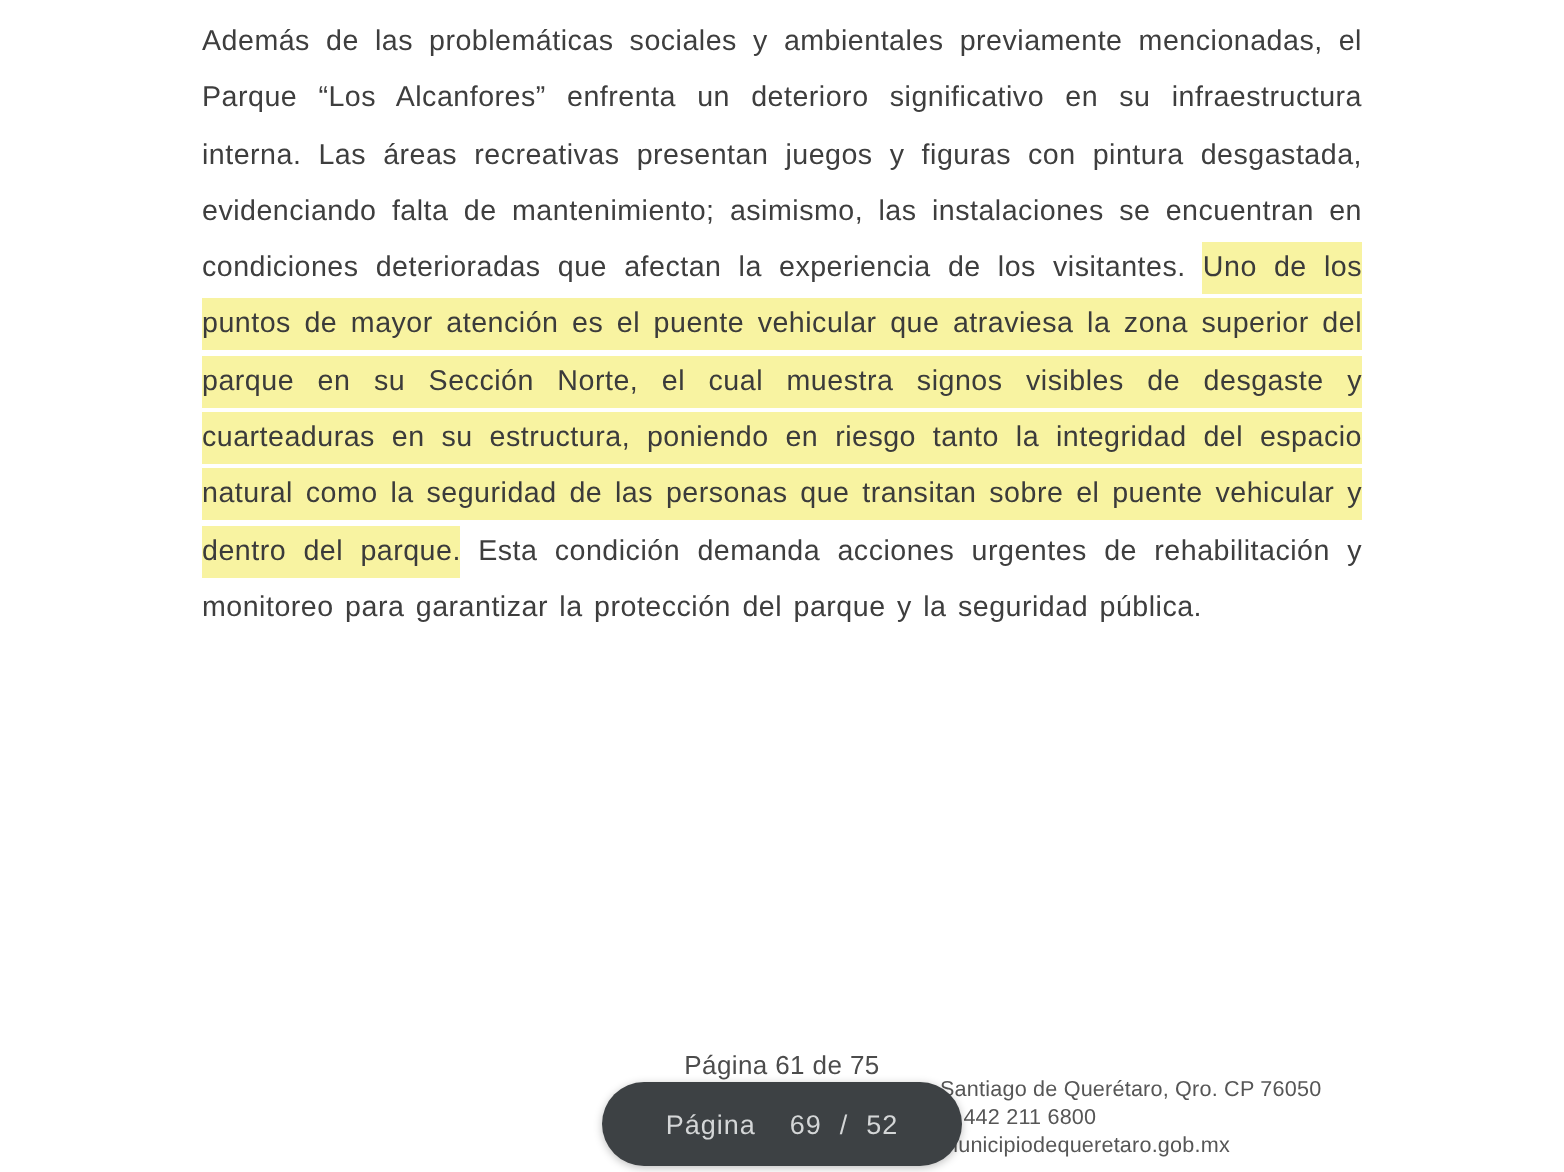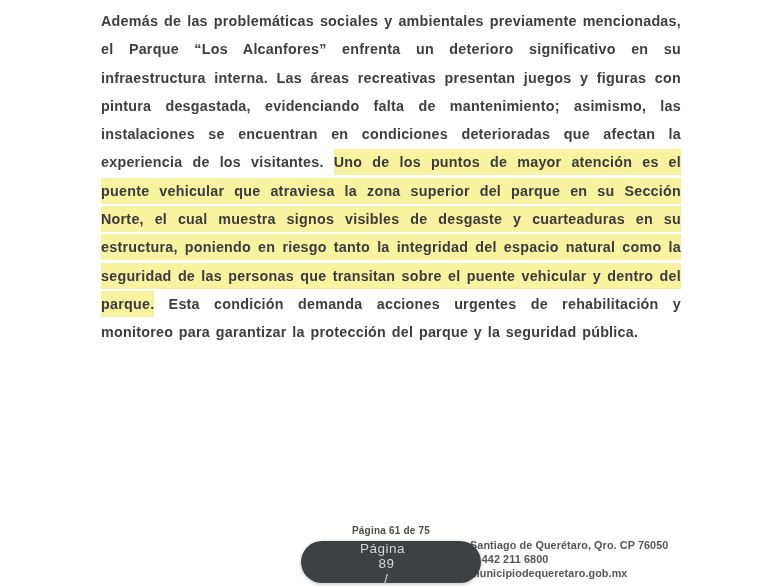--- a/index.html
+++ b/index.html
@@ -8,21 +8,20 @@
     background: #ffffff;
     overflow: hidden;
     position: relative;
     font-family: "Liberation Sans", sans-serif;
   }
   .page {
     position: absolute;
     left: 0; top: 0;
     width: 782px; height: 586px;
     background: #ffffff;
-    font-weight: bold;
   }
   .body-text {
     position: absolute;
     left: 101px; top: 7px;
     width: 580px;
     font-size: 14.3px;
     line-height: 28.3px;
     letter-spacing: 0.25px;
     word-spacing: 1.5px;
     color: #3e3e3e;
@@ -31,21 +30,21 @@
   .body-text mark {
     background: #f8f3a1;
     color: #3b3b3b;
     padding: 5px 0;
   }
   .doc-footer-page {
     position: absolute;
     left: 0; top: 525px;
     width: 782px;
     text-align: center;
-    font-size: 10px;
+    font-size: 13px;
     letter-spacing: 0.2px;
     color: #4c4c4c;
   }
   .doc-footer-address {
     position: absolute;
     left: 470px; top: 539px;
     width: 230px;
     font-size: 10.8px;
     line-height: 13.8px;
     letter-spacing: 0.1px;
@@ -55,26 +54,25 @@
   .page-pill {
     position: absolute;
     left: 50%; top: 541px;
     transform: translateX(-50%);
     width: 180px; height: 42px;
     background: #3d4144;
     border-radius: 21px;
     box-shadow: 0 1px 4px rgba(0,0,0,0.25);
     display: flex;
     align-items: center;
-    justify-content: flex-start;
+    justify-content: center;
     z-index: 10;
     color: #d4d6d7;
     font-size: 13.5px;
     letter-spacing: 0.5px;
-    flex-direction: column;
   }
   .page-pill .pill-label { margin-right: 17px; }
   .page-pill .pill-current { margin-right: 9px; background: transparent; border: none; color: #d4d6d7; font-size: 13.5px; width: auto; }
   .page-pill .pill-sep { margin-right: 9px; }
 </style>
 </head>
 <body>
 
 <div class="page">
 
@@ -85,16 +83,16 @@
   <div class="doc-footer-address">
     <div>Santiago de Querétaro, Qro. CP 76050</div>
     <div>T. 442  211 6800</div>
     <div>municipiodequeretaro.gob.mx</div>
   </div>
 
 </div>
 
 <div class="page-pill">
   <span class="pill-label">Página</span>
-  <span class="pill-current">89</span>
+  <span class="pill-current">69</span>
   <span class="pill-sep">/</span>
   <span class="pill-total">52</span>
 </div>
 
 </body></html>

